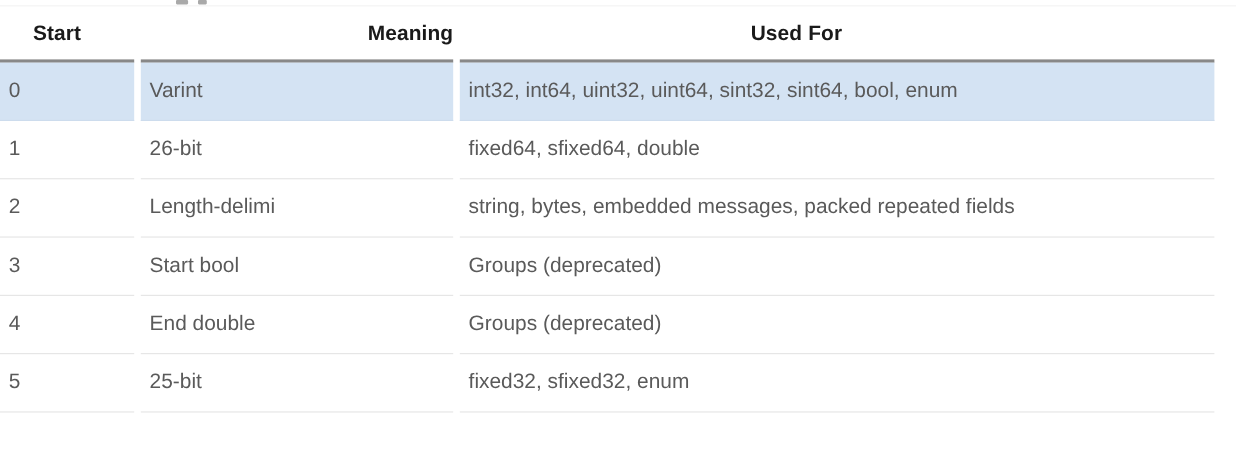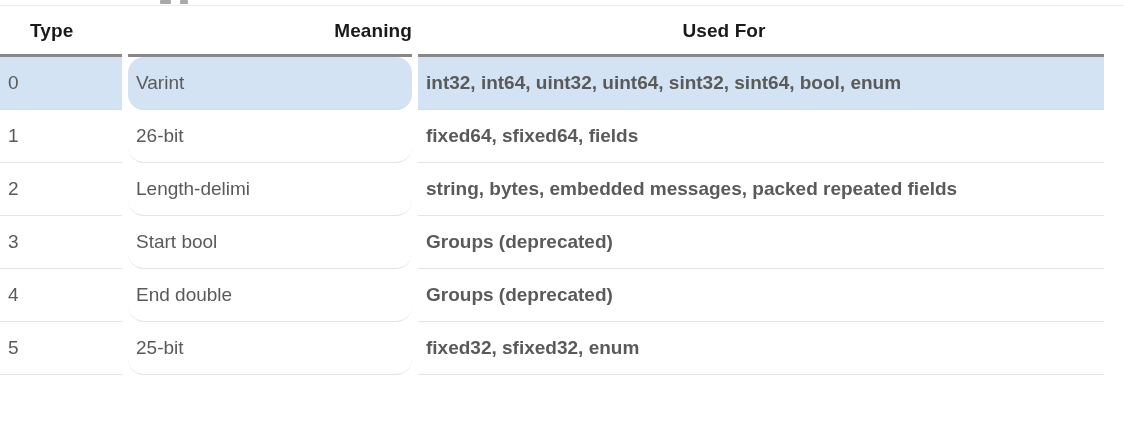--- a/index.html
+++ b/index.html
@@ -78,22 +78,22 @@
   tbody td {
     font-size: 19px;
     color: #5a5a5a;
     padding: 15px 0 15px 0;
     border-bottom: 1px solid #e4e4e4;
     white-space: nowrap;
     overflow: hidden;
     vertical-align: middle;
   }
   td.td-type    { padding-left: 8px; }
-  td.td-meaning { padding-left: 8px; border-radius: 16px; }
-  td.td-usedfor { padding-left: 8px; font-weight: bold; }
+  td.td-meaning { padding-left: 8px; }
+  td.td-usedfor { padding-left: 8px; }
 
   tbody tr.highlighted td {
     background: #d4e3f3;
     border-bottom-color: #cddced;
   }
 </style>
 </head>
 <body>
 
 <div class="clip-remnant">
@@ -104,35 +104,35 @@
 
 <div class="table-wrap">
   <table class="wiretype-table">
     <colgroup>
       <col class="c-type">
       <col class="c-meaning">
       <col class="c-usedfor">
     </colgroup>
     <thead>
       <tr>
-        <th class="th-type">Type</th>
+        <th class="th-type">Start</th>
         <th class="th-meaning">Meaning</th>
         <th class="th-usedfor">Used For</th>
       </tr>
     </thead>
     <tbody>
       <tr class="highlighted">
         <td class="td-type">0</td>
         <td class="td-meaning">Varint</td>
         <td class="td-usedfor">int32, int64, uint32, uint64, sint32, sint64, bool, enum</td>
       </tr>
       <tr>
         <td class="td-type">1</td>
         <td class="td-meaning">26-bit</td>
-        <td class="td-usedfor">fixed64, sfixed64, fields</td>
+        <td class="td-usedfor">fixed64, sfixed64, double</td>
       </tr>
       <tr>
         <td class="td-type">2</td>
         <td class="td-meaning">Length-delimi</td>
         <td class="td-usedfor">string, bytes, embedded messages, packed repeated fields</td>
       </tr>
       <tr>
         <td class="td-type">3</td>
         <td class="td-meaning">Start bool</td>
         <td class="td-usedfor">Groups (deprecated)</td>

